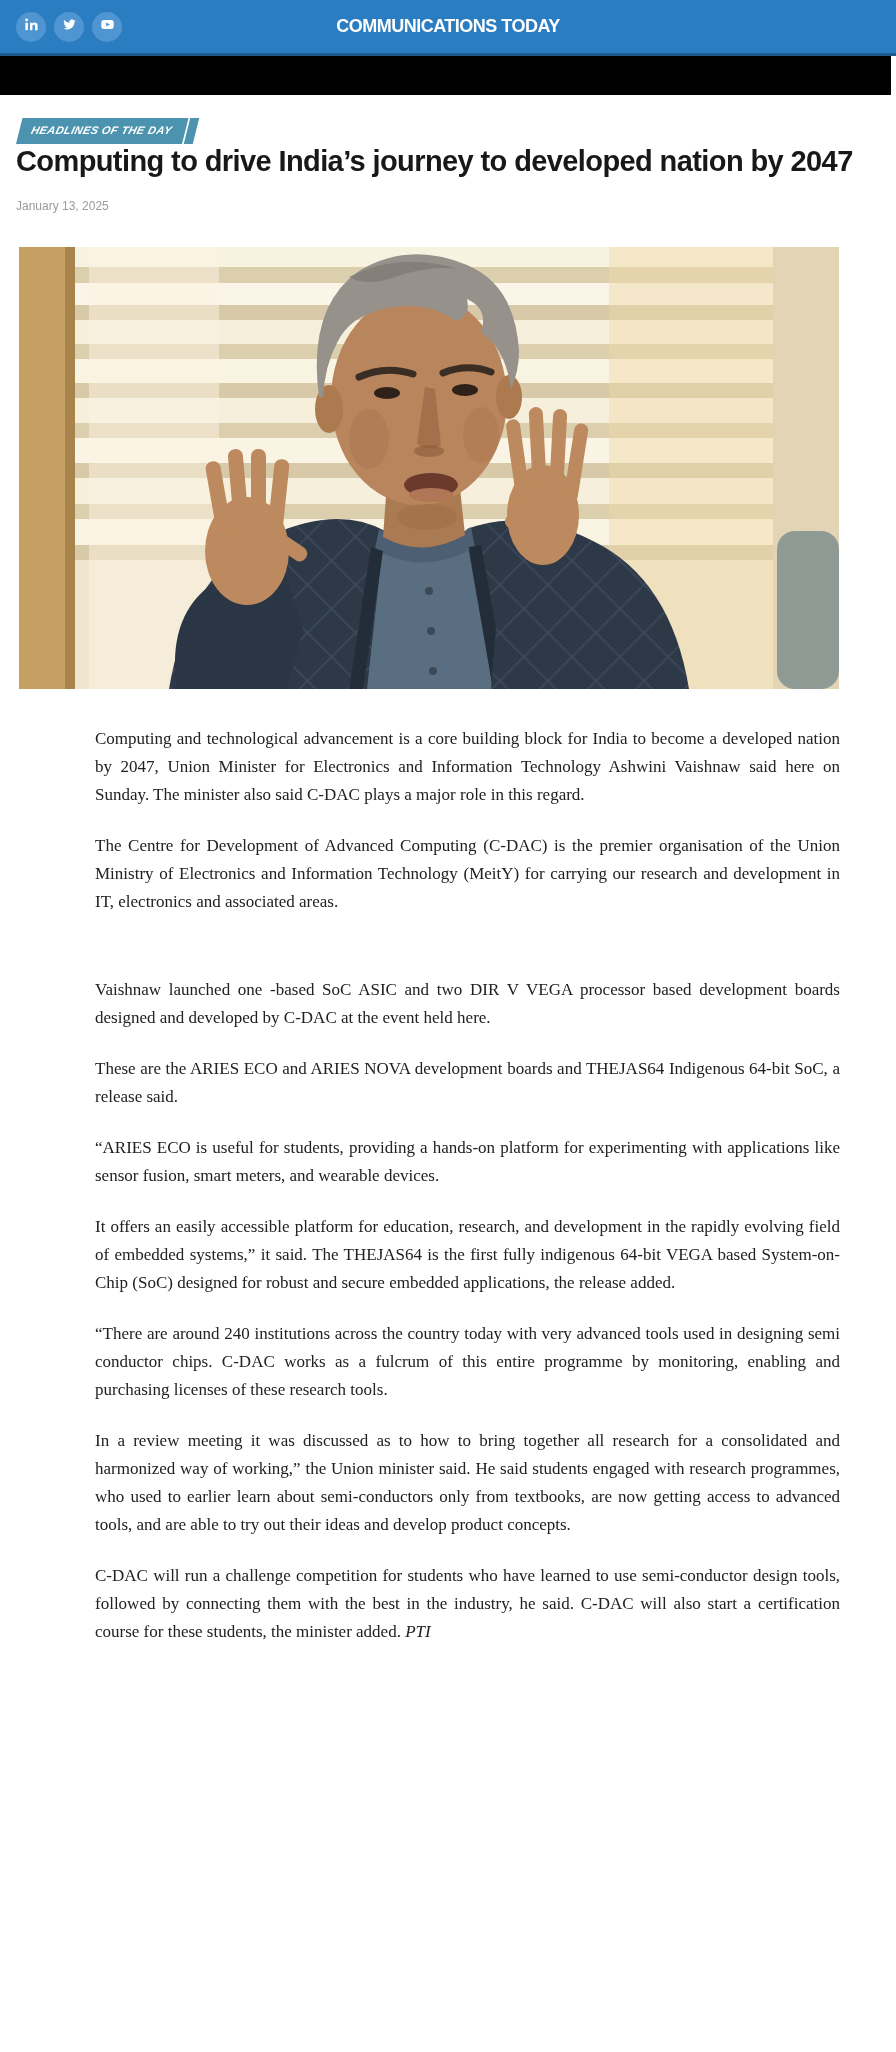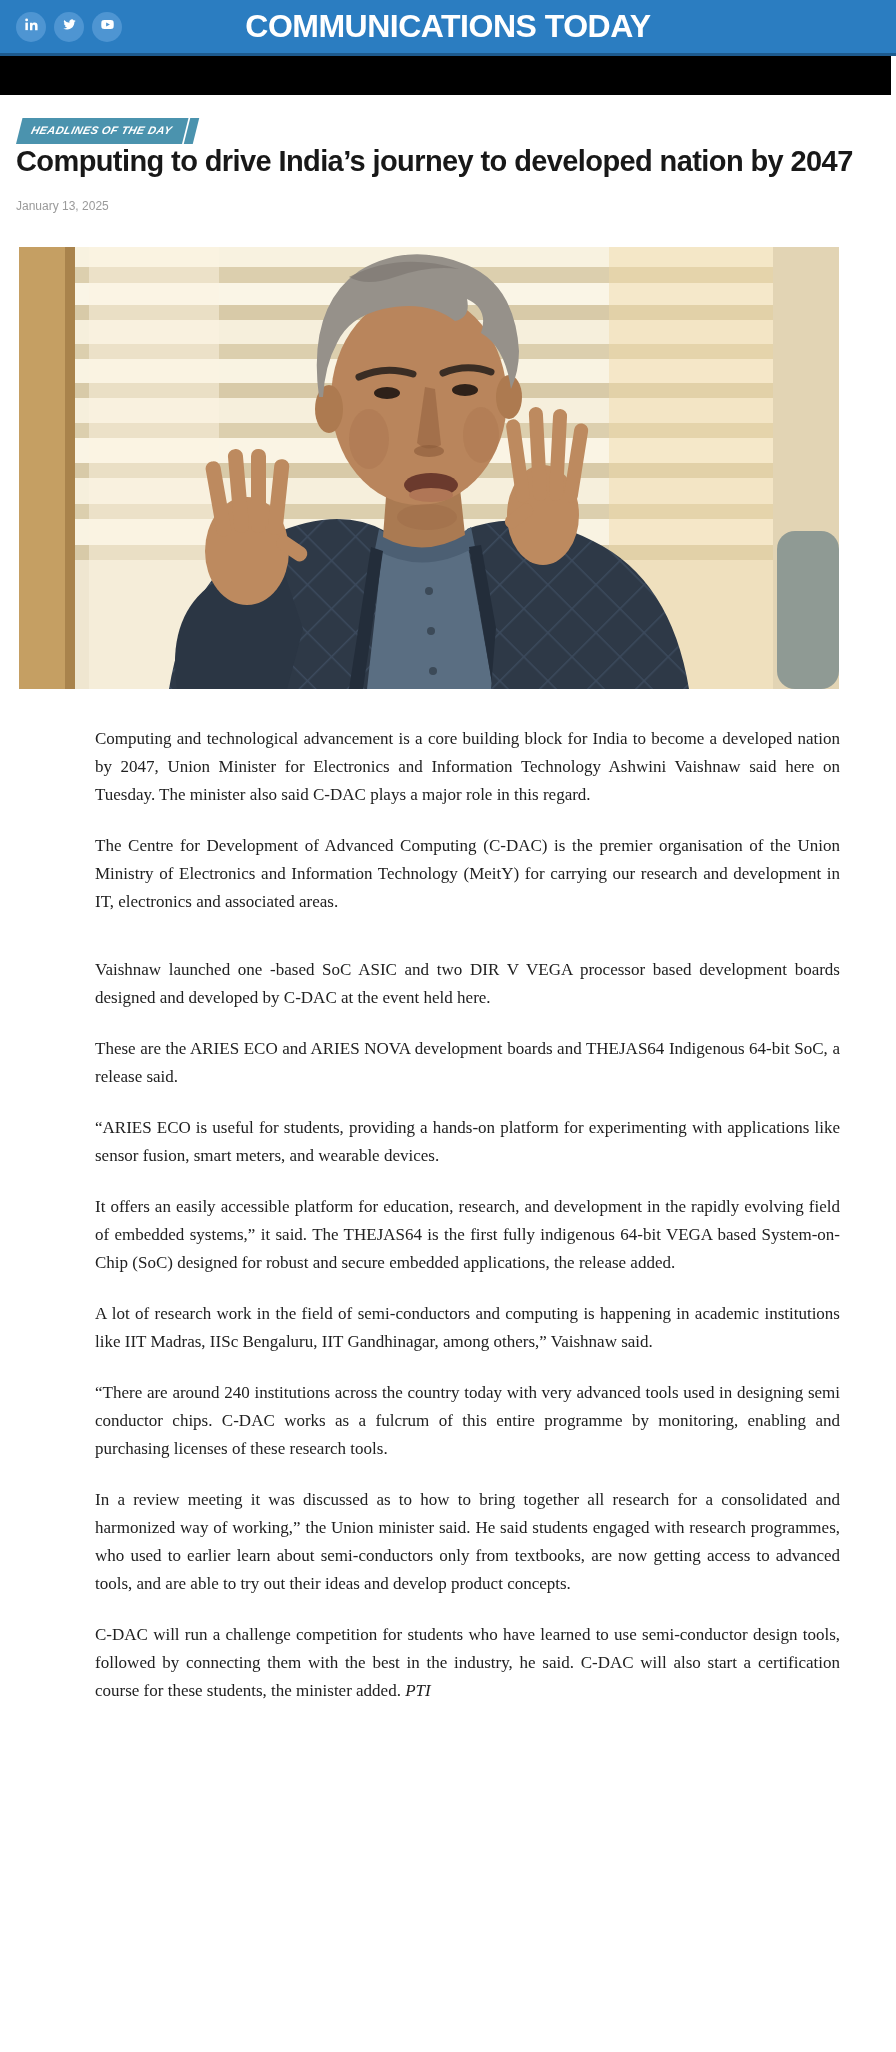--- a/index.html
+++ b/index.html
@@ -15,21 +15,21 @@
   .social { display:flex; gap:8px; margin-left:16px; }
   .social-btn {
     width:30px; height:30px; border-radius:50%;
     background:var(--social_circle,#4e95d2);
     display:flex; align-items:center; justify-content:center;
     cursor:pointer; text-decoration:none;
   }
   .social-btn svg { width:15px; height:15px; fill:#fff; }
   .site-title {
     position:absolute; left:0; right:0; text-align:center;
-    color:#fff; font-size:32px; font-weight:700; letter-spacing:-0.5px;
+    color:#fff; font-size:18px; font-weight:700; letter-spacing:-0.5px;
   }
   .blackbar { height:39px; background:#000; width:891px; }
 
   
   .article { padding:0 16px; }
   .badge-row { margin-top:23px; height:26px; display:flex; }
   .badge {
     background:var(--badge_bg,#4b93ae); color:#fff;
     font-size:11px; font-weight:700; font-style:italic; letter-spacing:0.4px;
     padding:6px 14px 6px 12px; transform:skewX(-14deg); transform-origin:bottom left;
@@ -50,21 +50,21 @@
   figure.hero { margin:34px 0 0 3px; width:820px; height:442px; overflow:hidden; }
   figure.hero svg { display:block; }
 
   
   .article-body {
     margin:36px 55px 0 79px; width:745px;
     font-family:"Liberation Serif", serif; font-size:17px; line-height:28px;
     color:#212121; text-align:justify;
   }
   .article-body p { margin-bottom:23px; }
-  .article-body p.gap-top { margin-top:40px; }
+  .article-body p.gap-top { margin-top:60px; }
   .article-body em { font-style:italic; }
 </style>
 </head>
 <body>
 
 <header class="topbar">
   <nav class="social">
     <a class="social-btn">
       <span>
         <svg viewBox="0 0 24 24" width="15" height="15" fill="#fff">
@@ -190,24 +190,23 @@
         <rect x="492" y="172" width="14" height="84" rx="7" transform="rotate(-8 499 214)"></rect>
         <rect x="512" y="160" width="14" height="94" rx="7" transform="rotate(-3 519 207)"></rect>
         <rect x="532" y="162" width="14" height="92" rx="7" transform="rotate(3 539 208)"></rect>
         <rect x="550" y="176" width="14" height="80" rx="7" transform="rotate(9 557 216)"></rect>
         <rect x="484" y="262" width="32" height="14" rx="7" transform="rotate(-38 500 269)"></rect>
       </g>
     </svg>
   </figure>
 
   <section class="article-body">
-      <p>Computing and technological advancement is a core building block for India to become a developed nation by 2047, Union Minister for Electronics and Information Technology Ashwini Vaishnaw said here on Tuesday. The minister also said C-DAC plays a major role in this regard.</p>
+      <p>Computing and technological advancement is a core building block for India to become a developed nation by 2047, Union Minister for Electronics and Information Technology Ashwini Vaishnaw said here on Sunday. The minister also said C-DAC plays a major role in this regard.</p>
       <p>The Centre for Development of Advanced Computing (C-DAC) is the premier organisation of the Union Ministry of Electronics and Information Technology (MeitY) for carrying our research and development in IT, electronics and associated areas.</p>
       <p class="gap-top">Vaishnaw launched one -based SoC ASIC and two DIR V VEGA processor based development boards designed and developed by C-DAC at the event held here.</p>
       <p>These are the ARIES ECO and ARIES NOVA development boards and THEJAS64 Indigenous 64-bit SoC, a release said.</p>
       <p>“ARIES ECO is useful for students, providing a hands-on platform for experimenting with applications like sensor fusion, smart meters, and wearable devices.</p>
       <p>It offers an easily accessible platform for education, research, and development in the rapidly evolving field of embedded systems,” it said. The THEJAS64 is the first fully indigenous 64-bit VEGA based System-on-Chip (SoC) designed for robust and secure embedded applications, the release added.</p>
-      <p>A lot of research work in the field of semi-conductors and computing is happening in academic institutions like IIT Madras, IISc Bengaluru, IIT Gandhinagar, among others,” Vaishnaw said.</p>
       <p>“There are around 240 institutions across the country today with very advanced tools used in designing semi conductor chips. C-DAC works as a fulcrum of this entire programme by monitoring, enabling and purchasing licenses of these research tools.</p>
       <p>In a review meeting it was discussed as to how to bring together all research for a consolidated and harmonized way of working,” the Union minister said. He said students engaged with research programmes, who used to earlier learn about semi-conductors only from textbooks, are now getting access to advanced tools, and are able to try out their ideas and develop product concepts.</p>
       <p>C-DAC will run a challenge competition for students who have learned to use semi-conductor design tools, followed by connecting them with the best in the industry, he said. C-DAC will also start a certification course for these students, the minister added.<em> PTI</em></p>
     </section>
 </main>
 
 </body></html>

